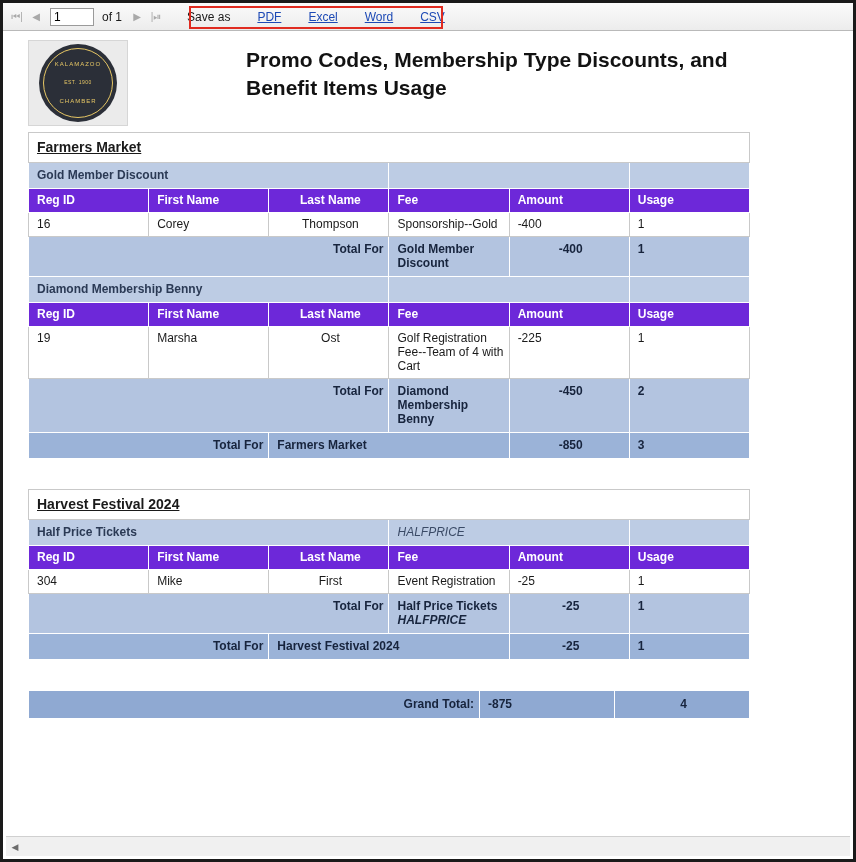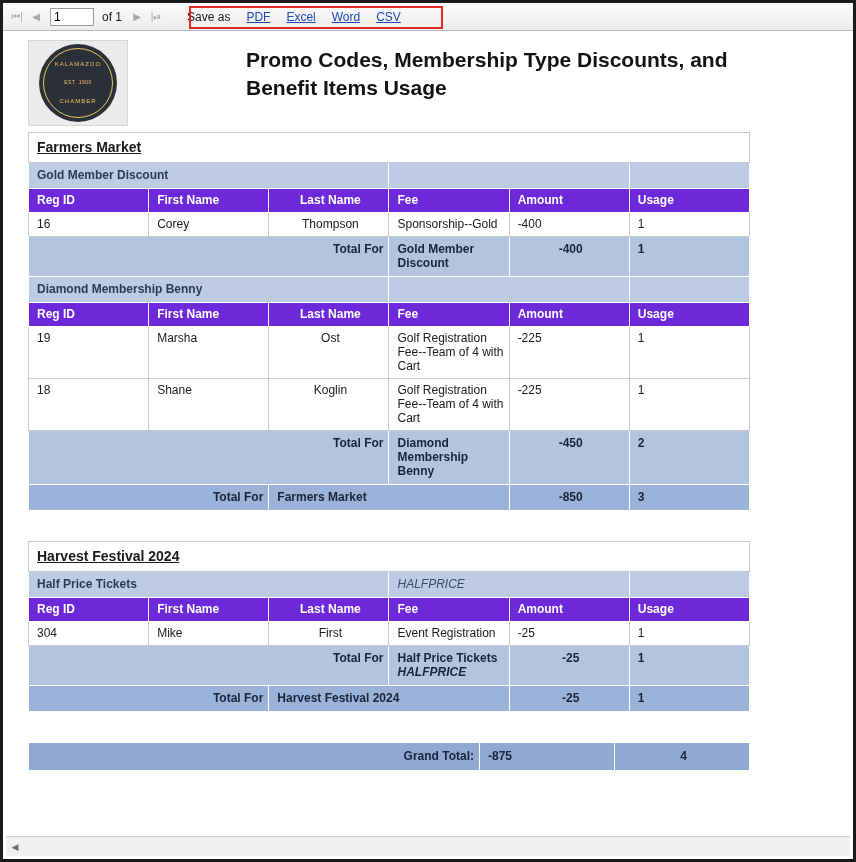--- a/index.html
+++ b/index.html
@@ -47,21 +47,21 @@
     margin: 0 3px;
   }
   #of-label {
     font-size: 12px; color: #1a1a1a;
     margin: 0 4px 0 2px;
     white-space: nowrap;
     text-align: center;
   }
   #export-group {
     display: flex; align-items: center;
-    gap: 16px;
+    gap: 27px;
     margin-left: 12px;
     padding: 2px 10px 2px 8px;
     position: relative;
   }
   #export-highlight {
     position: absolute;
     left: 186px; top: 3px;
     width: 254px; height: 23px;
     border: 2px solid #e02b20;
     pointer-events: none;
@@ -317,28 +317,20 @@
                 <td class=" col-use">Usage</td>
               </tr>
               <tr class="data-row">
                 <td class=" col-reg">19</td>
                 <td class=" col-first">Marsha</td>
                 <td class=" col-last">Ost</td>
                 <td class=" col-fee">Golf Registration Fee--Team of 4 with Cart</td>
                 <td class=" col-amt">-225</td>
                 <td class=" col-use">1</td>
               </tr>
-              <tr class="data-row">
-                <td class=" col-reg">18</td>
-                <td class=" col-first">Shane</td>
-                <td class=" col-last">Koglin</td>
-                <td class=" col-fee">Golf Registration Fee--Team of 4 with Cart</td>
-                <td class=" col-amt">-225</td>
-                <td class=" col-use">1</td>
-              </tr>
               <tr class="total-row">
                 <td class="label " colspan="3"><span class="lead">Total For</span></td>
                 <td class="name " colspan="1">Diamond Membership Benny</td>
                 <td class=" col-last">-450</td>
                 <td class=" col-fee">2</td>
               </tr>
               <tr class="event-total-row">
                 <td class="label " colspan="2">Total For</td>
                 <td class="name " colspan="2">Farmers Market</td>
                 <td class=" col-last">-850</td>

